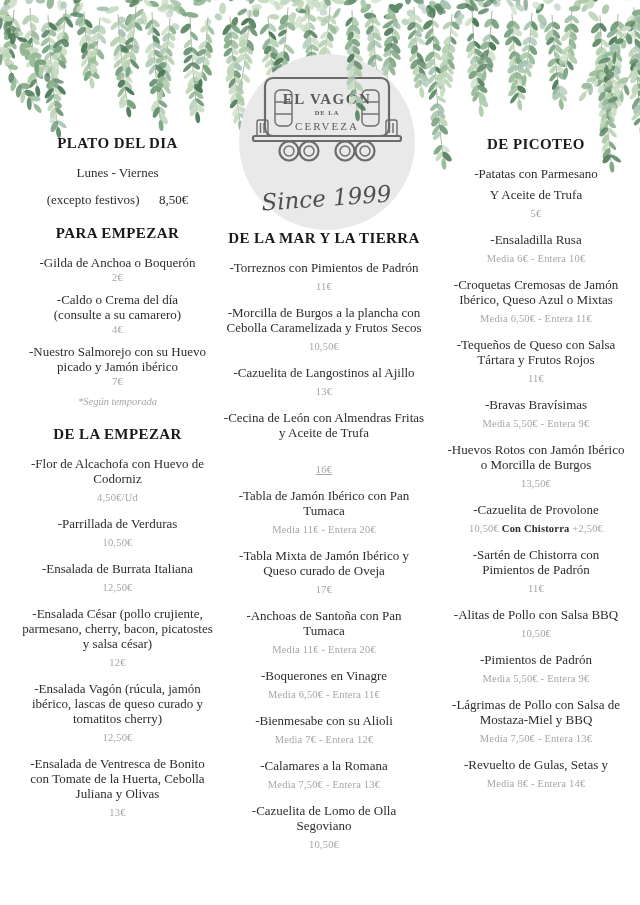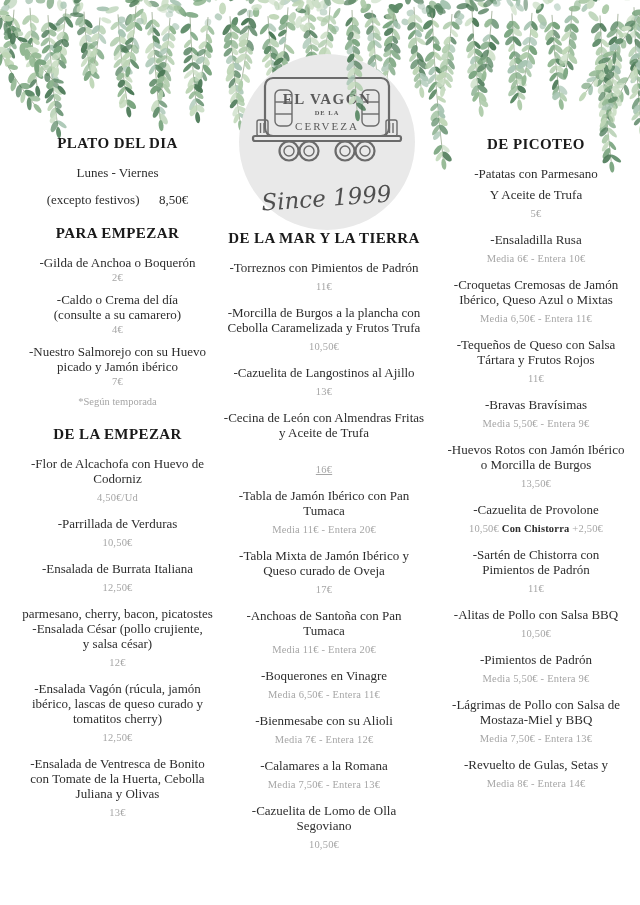--- a/index.html
+++ b/index.html
@@ -18,21 +18,21 @@
   .h2{font-weight:bold;font-size:15px;line-height:20px;color:var(--c-heading,#1a1a1a);
       letter-spacing:.4px;margin:0 0 12px;}
   .item{margin-bottom:8px;}
   .sec.spacious .item{margin-bottom:12px;}
   .line{font-size:13px;line-height:15px;color:var(--c-item,#2d2d2d);white-space:nowrap;}
   .item.gapped .line + .line{margin-top:6px;}
   .price{font-size:10.5px;line-height:12px;color:var(--c-price,#a6a6a6);
          letter-spacing:.2px;margin-top:2px;}
   .sec.spacious .price{margin-top:6px;}
   .price b{color:var(--c-item,#2d2d2d);font-weight:bold;}
-  .note{font-size:10.5px;line-height:12px;color:var(--c-price,#a6a6a6);margin:0 0 2px;}
+  .note{font-size:10.5px;line-height:12px;color:var(--c-price,#a6a6a6);margin:0 0 2px;font-style:italic;}
   .logo-badge-circle{fill:var(--c-badge,#e9e9e9);}
   .wagon{stroke:var(--c-outline,#6b6b6b);fill:none;stroke-width:2.2;stroke-linejoin:round;stroke-linecap:round;}
   .wagon-thin{stroke:var(--c-outline,#6b6b6b);fill:none;stroke-width:1.4;}
   .logo-t1{font-size:15px;letter-spacing:1.5px;fill:#5a5a5a;font-weight:bold;}
   .logo-t2{font-size:6.5px;letter-spacing:1px;fill:#5a5a5a;font-weight:bold;}
   .logo-t3{font-size:11px;letter-spacing:2px;fill:#5a5a5a;}
   .logo-script{font-size:23px;font-style:italic;fill:#4f4f4f;font-family:"DejaVu Serif",serif;}
 </style>
 </head>
 <body>
@@ -1013,22 +1013,22 @@
         </div>
         <div class="item">
           <div class="line">-Parrillada de Verduras</div>
           <div class="price">10,50€</div>
         </div>
         <div class="item">
           <div class="line">-Ensalada de Burrata Italiana</div>
           <div class="price">12,50€</div>
         </div>
         <div class="item">
+          <div class="line">-Ensalada César (pollo crujiente,</div>
           <div class="line">parmesano, cherry, bacon, picatostes</div>
-          <div class="line">-Ensalada César (pollo crujiente,</div>
           <div class="line">y salsa césar)</div>
           <div class="price">12€</div>
         </div>
         <div class="item">
           <div class="line">-Ensalada Vagón (rúcula, jamón</div>
           <div class="line">ibérico, lascas de queso curado y</div>
           <div class="line">tomatitos cherry)</div>
           <div class="price">12,50€</div>
         </div>
         <div class="item">
@@ -1041,21 +1041,21 @@
     </div>
   <div id="col-middle" class="col">
       <section class="sec spacious">
         <div class="h2">DE LA MAR Y LA TIERRA</div>
         <div class="item">
           <div class="line">-Torreznos con Pimientos de Padrón</div>
           <div class="price">11€</div>
         </div>
         <div class="item">
           <div class="line">-Morcilla de Burgos a la plancha con</div>
-          <div class="line">Cebolla Caramelizada y Frutos Trufa</div>
+          <div class="line">Cebolla Caramelizada y Frutos Secos</div>
           <div class="price">10,50€</div>
         </div>
         <div class="item">
           <div class="line">-Cazuelita de Langostinos al Ajillo</div>
           <div class="price">13€</div>
         </div>
         <div class="item">
           <div class="line">-Cecina de León con Almendras Fritas</div>
           <div class="line">y Aceite de Trufa</div>
           <div class="price" style="margin-top: 24px; text-decoration: underline;">16€</div>

